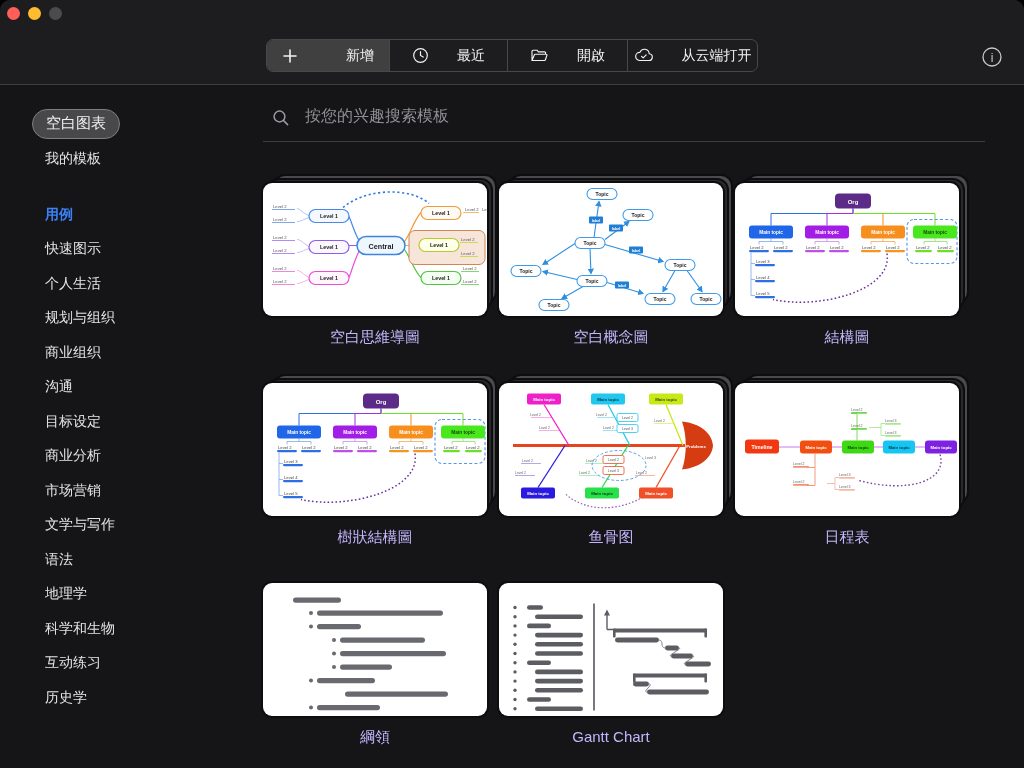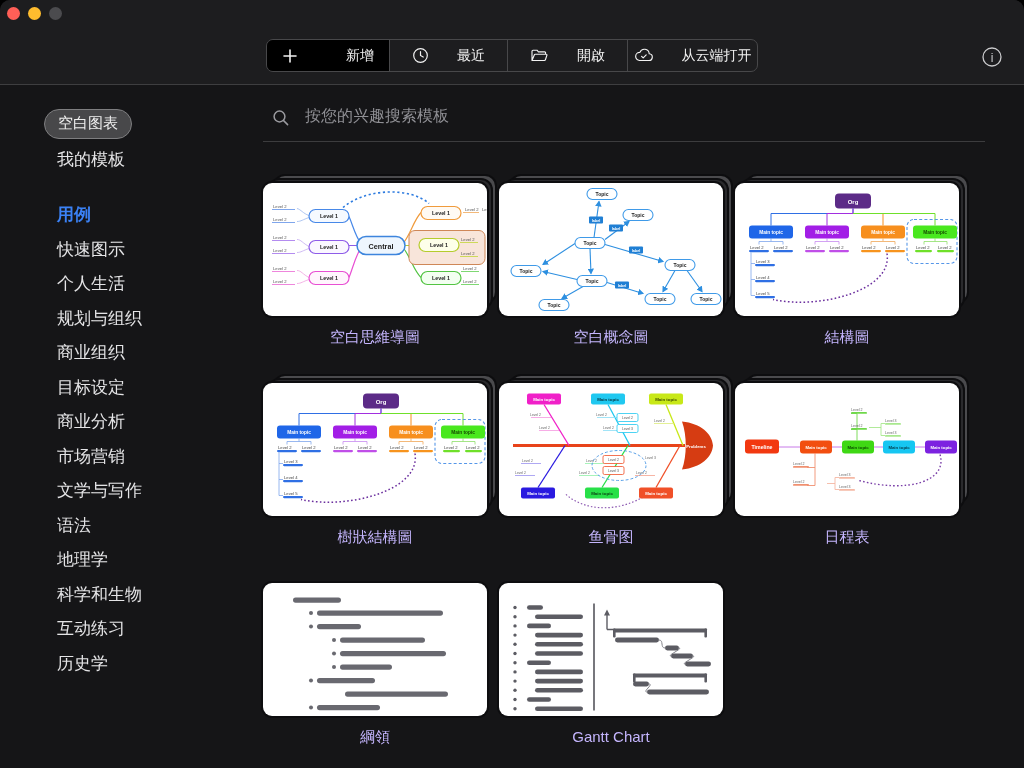--- a/index.html
+++ b/index.html
@@ -15,29 +15,29 @@
   .light { width:13px; height:13px; border-radius:50%; }
   .light.red { background:#ff5f57; }
   .light.yellow { background:#febc2e; }
   .light.gray { background:#4b4b4e; }
 
   .segctrl { position:absolute; left:266px; top:39px; width:492px; height:33px;
     display:flex; border:1px solid #48484a; border-radius:7px; overflow:hidden; }
   .seg { display:flex; align-items:center; justify-content:center; gap:9px;
     color:#f2f2f2; font-size:14px; cursor:default; }
   .seg + .seg { border-left:1px solid #48484a;gap:28px; }
-  .seg.selected { background:#000000;gap:48px; }
+  .seg.selected { background:#404040;gap:48px; }
   .seg svg { display:block; }
 
   .infobtn { position:absolute; right:21px; top:46px; width:22px; height:22px; }
 
   
-  .sidebar { position:absolute; left:44px; top:106px; width:200px; }
+  .sidebar { position:absolute; left:32px; top:106px; width:200px; }
   .side-item { height:34.5px; display:flex; align-items:center;
-    color:#e4e4e6; font-size:17px; padding-left:13px; }
+    color:#e4e4e6; font-size:14px; padding-left:13px; }
   .side-pill-row { height:36px; display:flex; align-items:center; }
   .pill { display:inline-block; padding:4px 13px 5px; border-radius:15px;
     background:#48484a; border:1px solid #7e7e80; color:#f0f0f0; font-size:15px; }
   .side-spacer { height:21px; }
   .side-header { font-weight:bold; color:#3b82f6; }
 
   
   .main { position:absolute; left:263px; top:85px; width:722px; }
   .searchbar { position:relative; margin-top:21px; height:36px;
     border-bottom:1px solid #3c3c3e; display:flex; align-items:flex-start; gap:15px; }
@@ -115,20 +115,21 @@
     <div class="side-pill-row">
       <span class="pill">空白图表</span>
     </div>
     <div class="side-item">我的模板</div>
     <div class="side-spacer"></div>
     <div class="side-item side-header">用例</div>
     <div class="side-item">快速图示</div>
     <div class="side-item">个人生活</div>
     <div class="side-item">规划与组织</div>
     <div class="side-item">商业组织</div>
+    <div class="side-item">沟通</div>
     <div class="side-item">目标设定</div>
     <div class="side-item">商业分析</div>
     <div class="side-item">市场营销</div>
     <div class="side-item">文学与写作</div>
     <div class="side-item">语法</div>
     <div class="side-item">地理学</div>
     <div class="side-item">科学和生物</div>
     <div class="side-item">互动练习</div>
     <div class="side-item">历史学</div>
   </div>

